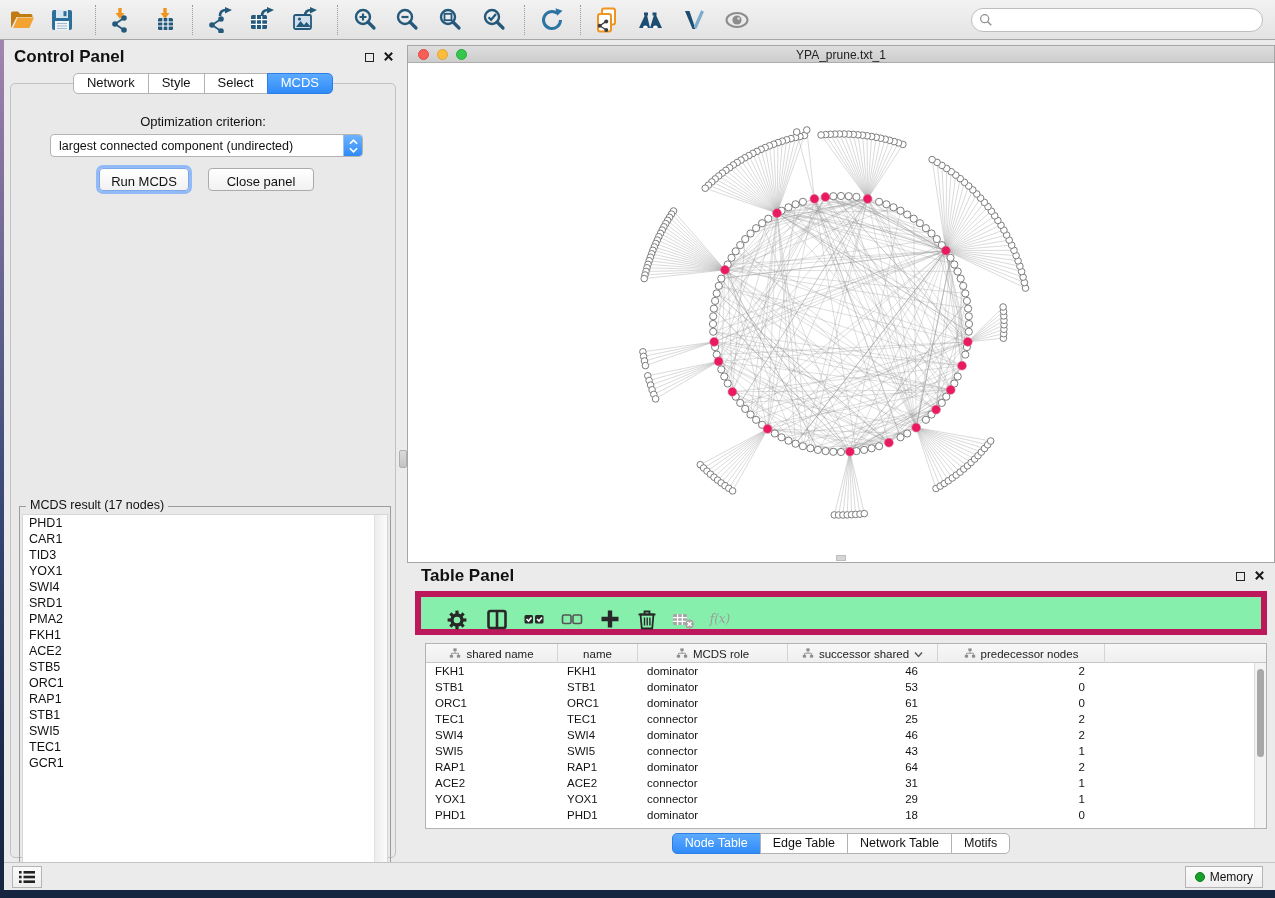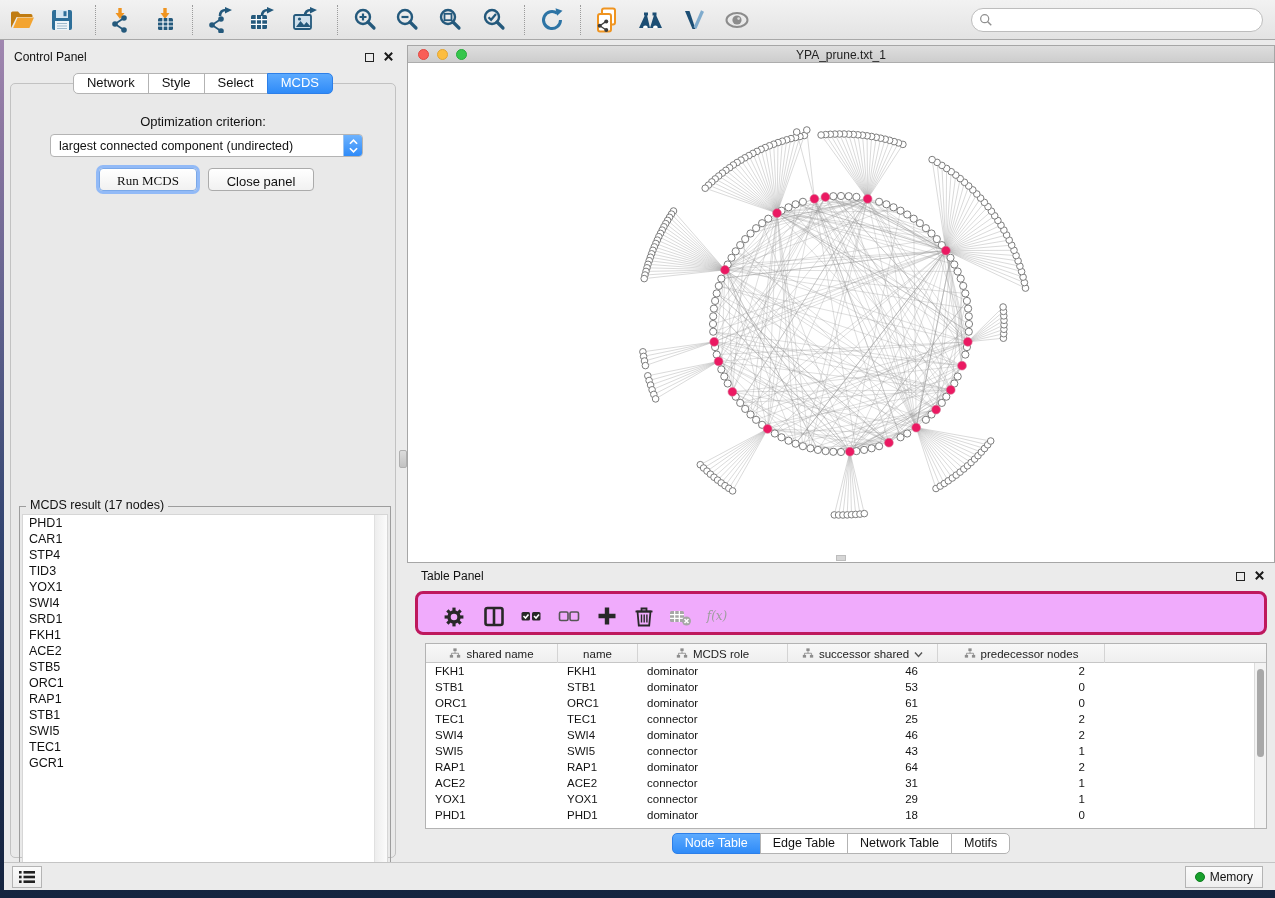--- a/index.html
+++ b/index.html
@@ -14,21 +14,21 @@
     background:linear-gradient(#f2f2f2,#e3e3e3); border-bottom:1px solid #a8a8a8; z-index:5;}
   .tb-icon { position:absolute; top:7px; width:26px; height:26px; }
   .tb-icon svg { width:26px; height:26px; }
   .tb-sep { position:absolute; top:5px; height:30px; width:0; border-left:1px dotted #9b9b9b; }
   .search-box { position:absolute; right:12px; top:8px; width:292px; height:24px; background:#fff;
     border:1px solid #bdbdbd; border-radius:12px; display:flex; align-items:center; padding-left:7px;}
   .search-box svg { width:14px; height:14px; }
   .search-box input { border:none; outline:none; flex:1; height:18px; font-size:12px; background:transparent; font-family:"Liberation Sans",sans-serif;}
   
   .main { position:absolute; left:4px; top:40px; width:1271px; height:850px; background:#ebebeb; }
-  .panel-title { font-size:12px; color:#111; }
+  .panel-title { font-size:17px; color:#111;font-weight:bold; }
   .win-btns { display:flex; gap:9px; align-items:center; }
   .win-min { width:9px; height:9px; border:1.5px solid #222; background:transparent; }
   .win-x svg { width:11px; height:11px; }
   
   .control-panel { position:absolute; left:0; top:5px; width:398px; height:817px; }
   .cp-header { position:absolute; left:10px; right:8px; top:2px; height:20px; display:flex; justify-content:space-between; align-items:center;}
   .seg-tabs { position:absolute; top:28px; left:0; right:0; display:flex; justify-content:center; z-index:2;}
   .seg-tab { background:#fff; border:1px solid #b3b3b3; margin-left:-1px; font-size:13px; padding:2px 13px 3px 13px; color:#111; line-height:14px;}
   .seg-tab:first-child { border-top-left-radius:5px; border-bottom-left-radius:5px; margin-left:0;}
   .seg-tab:last-child { border-top-right-radius:5px; border-bottom-right-radius:5px;}
@@ -61,22 +61,22 @@
     background:linear-gradient(#dedede,#cdcdcd); border-bottom:1px solid #adadad;padding-left:16px; }
   .traffic { position:absolute; left:10px; top:3px; display:flex; gap:8px;}
   .tl { width:11px; height:11px; border-radius:50%; }
   .net-title { position:absolute; left:0; right:0; top:2px; text-align:center; font-size:12px; color:#222;}
   .net-canvas { position:absolute; left:0; top:17px; width:866px; height:499px; background:#fff;}
   .hsplit-handle { position:absolute; left:428px; bottom:1px; width:10px; height:6px;
     background:#d6d6d6; border:1px solid #bdbdbd;}
   
   .table-panel { position:absolute; left:403px; top:523px; width:868px; height:297px; background:#ebebeb;}
   .tp-header { position:absolute; left:14px; right:10px; top:4px; height:18px; display:flex; justify-content:space-between; align-items:center;}
-  .tp-toolbar { position:absolute; left:8px; right:8px; top:28px; height:44px; background:#f0abfc;
-    border:3px solid #be185d; border-radius:8px;}
+  .tp-toolbar { position:absolute; left:8px; right:8px; top:28px; height:44px; background:#86efac;
+    border:6px solid #be185d; border-radius:0;}
   .tp-tool { position:absolute; top:10px; width:24px; height:24px;}
   .tp-tool svg { width:24px; height:24px;}
   .tbl { position:absolute; left:18px; top:80px; width:842px; height:186px; background:#fff; border:1px solid #b3b3b3; overflow:hidden;}
   .thead { display:flex; height:19px; background:linear-gradient(#f8f8f8,#efefef); border-bottom:1px solid #c6c6c6;}
   .th { display:flex; align-items:center; justify-content:center; gap:5px; font-size:11.5px; color:#222;
     border-right:1px solid #d4d4d4; height:19px; position:relative;}
   .th .hicon svg { width:12px; height:12px; }
   .th .sort svg { width:9px; height:7px; }
   .tbody { position:absolute; left:0; right:12px; top:19px; bottom:0; overflow:hidden;}
   .tr { display:flex; height:16px; }
@@ -222,33 +222,33 @@
         <span class="combo-step">
           <svg viewBox="0 0 10 6">
               <path d="M1 5 L5 1 L9 5" fill="none" stroke="#fff" stroke-width="1.8"></path>
             </svg>
           <svg viewBox="0 0 10 6">
               <path d="M1 1 L5 5 L9 1" fill="none" stroke="#fff" stroke-width="1.8"></path>
             </svg>
         </span>
       </div>
       <div class="btn-row">
-        <button class="push-btn focus-ring" style="left:88px;width:98px;font-family:Liberation Serif, serif;">Run MCDS</button>
+        <button class="push-btn focus-ring" style="left:88px;width:90px;">Run MCDS</button>
         <button class="push-btn" style="left:197px;width:106px;">Close panel</button>
       </div>
       <div class="groupbox" style="left:8px;">
         <span class="groupbox-legend">MCDS result (17 nodes)</span>
         <div class="mcds-list" id="mcds-list">
             <div class="list-item">PHD1</div>
             <div class="list-item">CAR1</div>
-            <div class="list-item">STP4</div>
             <div class="list-item">TID3</div>
             <div class="list-item">YOX1</div>
             <div class="list-item">SWI4</div>
             <div class="list-item">SRD1</div>
+            <div class="list-item">PMA2</div>
             <div class="list-item">FKH1</div>
             <div class="list-item">ACE2</div>
             <div class="list-item">STB5</div>
             <div class="list-item">ORC1</div>
             <div class="list-item">RAP1</div>
             <div class="list-item">STB1</div>
             <div class="list-item">SWI5</div>
             <div class="list-item">TEC1</div>
             <div class="list-item">GCR1</div>
           </div>

